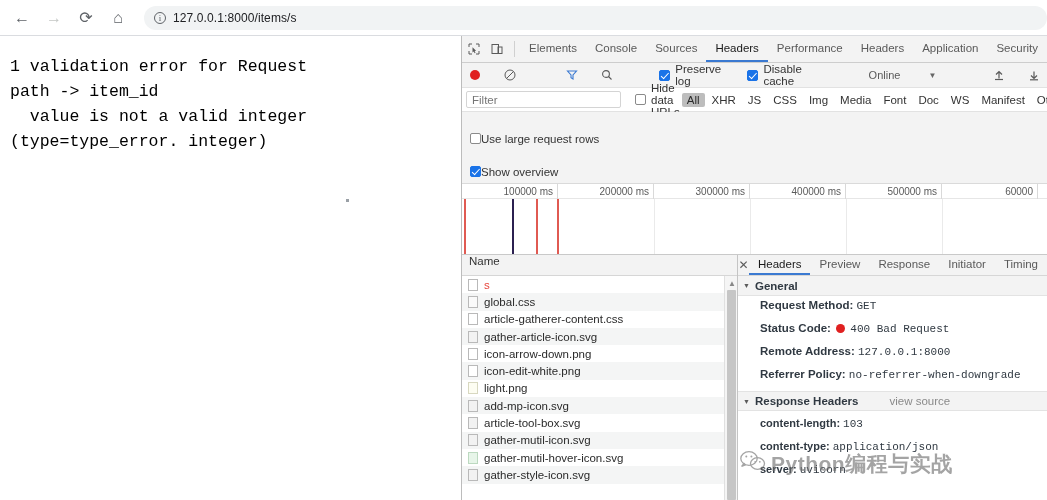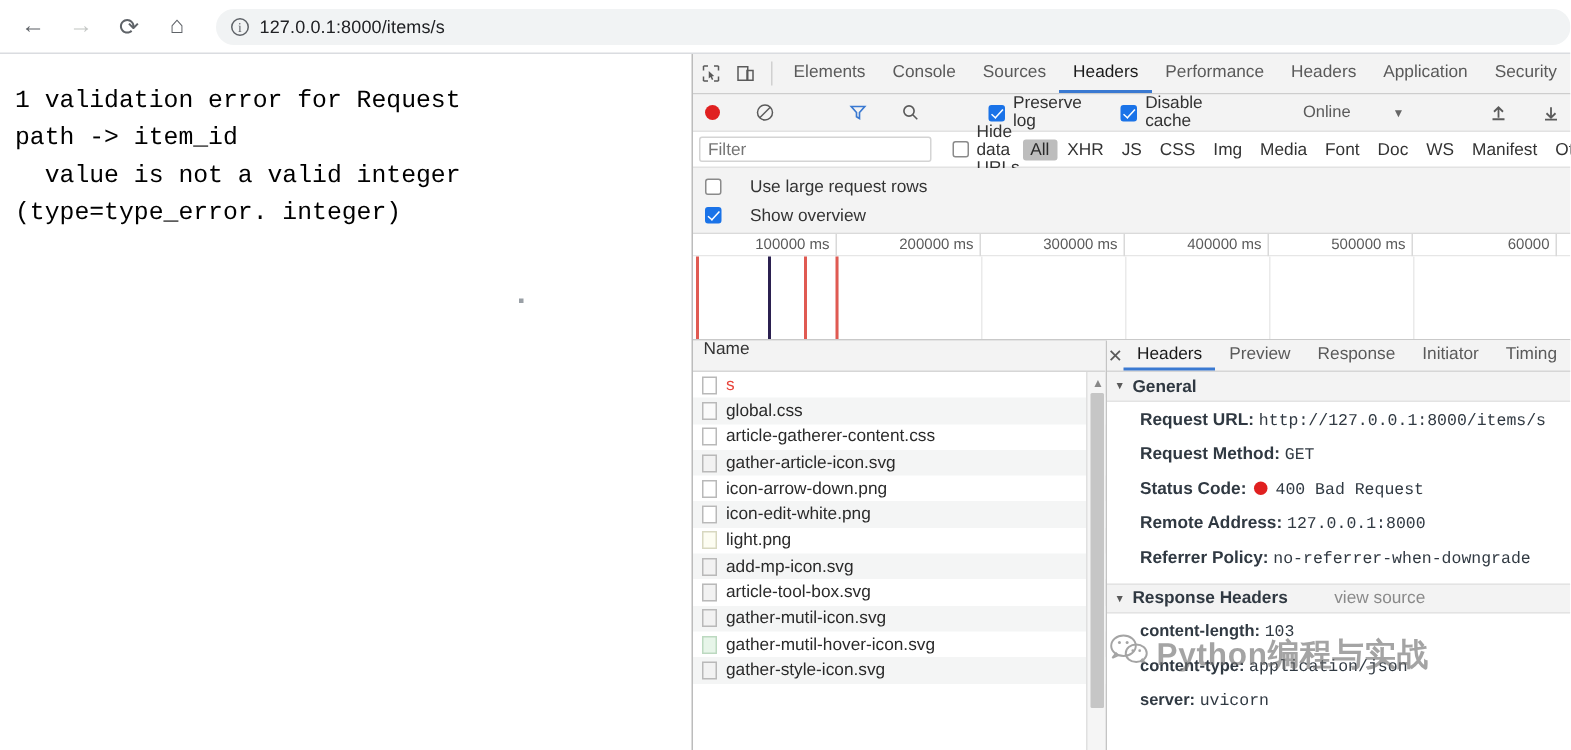--- a/index.html
+++ b/index.html
@@ -109,21 +109,21 @@
     font-family: "Liberation Sans", sans-serif; outline: none;
   }
   .hide-urls { display: flex; align-items: center; gap: 5px; margin-left: 14px; font-size: 11.5px; color: #333; }
   .type-chip {
     font-size: 11.5px; color: #333; padding: 1px 5px; border-radius: 2px;
     margin-left: 2px; white-space: nowrap;
   }
   .type-chip.active { background: #bdbdbd; color: #2a2a2a; }
 
   .dt-opts { background: #f3f3f3; padding: 3px 8px 2px 8px; flex: 0 0 auto; }
-  .dt-opt-row { display: flex; align-items: center; gap: 19px; height: 19px; font-size: 11.5px; color: #333; }
+  .dt-opt-row { display: flex; align-items: center; gap: 0; height: 19px; font-size: 11.5px; color: #333; margin-top: 14px; }
 
   .overview {
     position: relative; height: 72px; background: #fff;
     border-top: 1px solid #dadada; border-bottom: 1px solid #c9c9c9;
     flex: 0 0 auto; overflow: hidden;
   }
   .ov-ruler { position: relative; height: 15px; border-bottom: 1px solid #e6e6e6; }
   .ov-tick {
     position: absolute; top: 0; height: 15px; border-right: 1px solid #d9d9d9;
     font-size: 10px; color: #5a5a5a; text-align: right; padding-right: 4px;
@@ -414,24 +414,20 @@
           <div class="det-tab">Response</div>
           <div class="det-tab">Initiator</div>
           <div class="det-tab">Timing</div>
         </div>
 
         <div class="det-body">
           <div class="sec-head">
             <span class="tri">▼</span>
             <span>General</span>
           </div>
-          <div class="kv">
-            <span class="k">Request URL:</span>
-            <span class="v">http://127.0.0.1:8000/items/s</span>
-          </div>
           <div class="kv" style="padding-top:0">
             <span class="k">Request Method:</span>
             <span class="v">GET</span>
           </div>
           <div class="kv" style="padding-top:0">
             <span class="k">Status Code:</span>
             <span class="status-dot"></span>
             <span class="v">400 Bad Request</span>
           </div>
           <div class="kv" style="padding-top:0">

